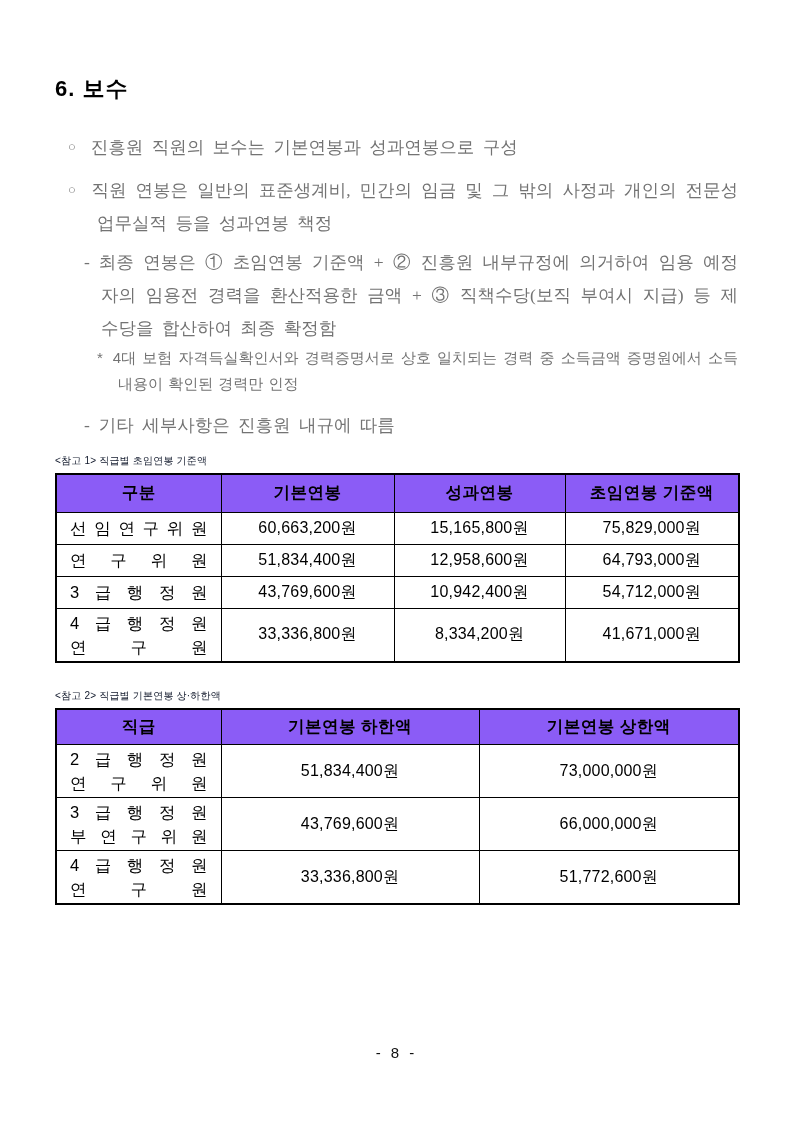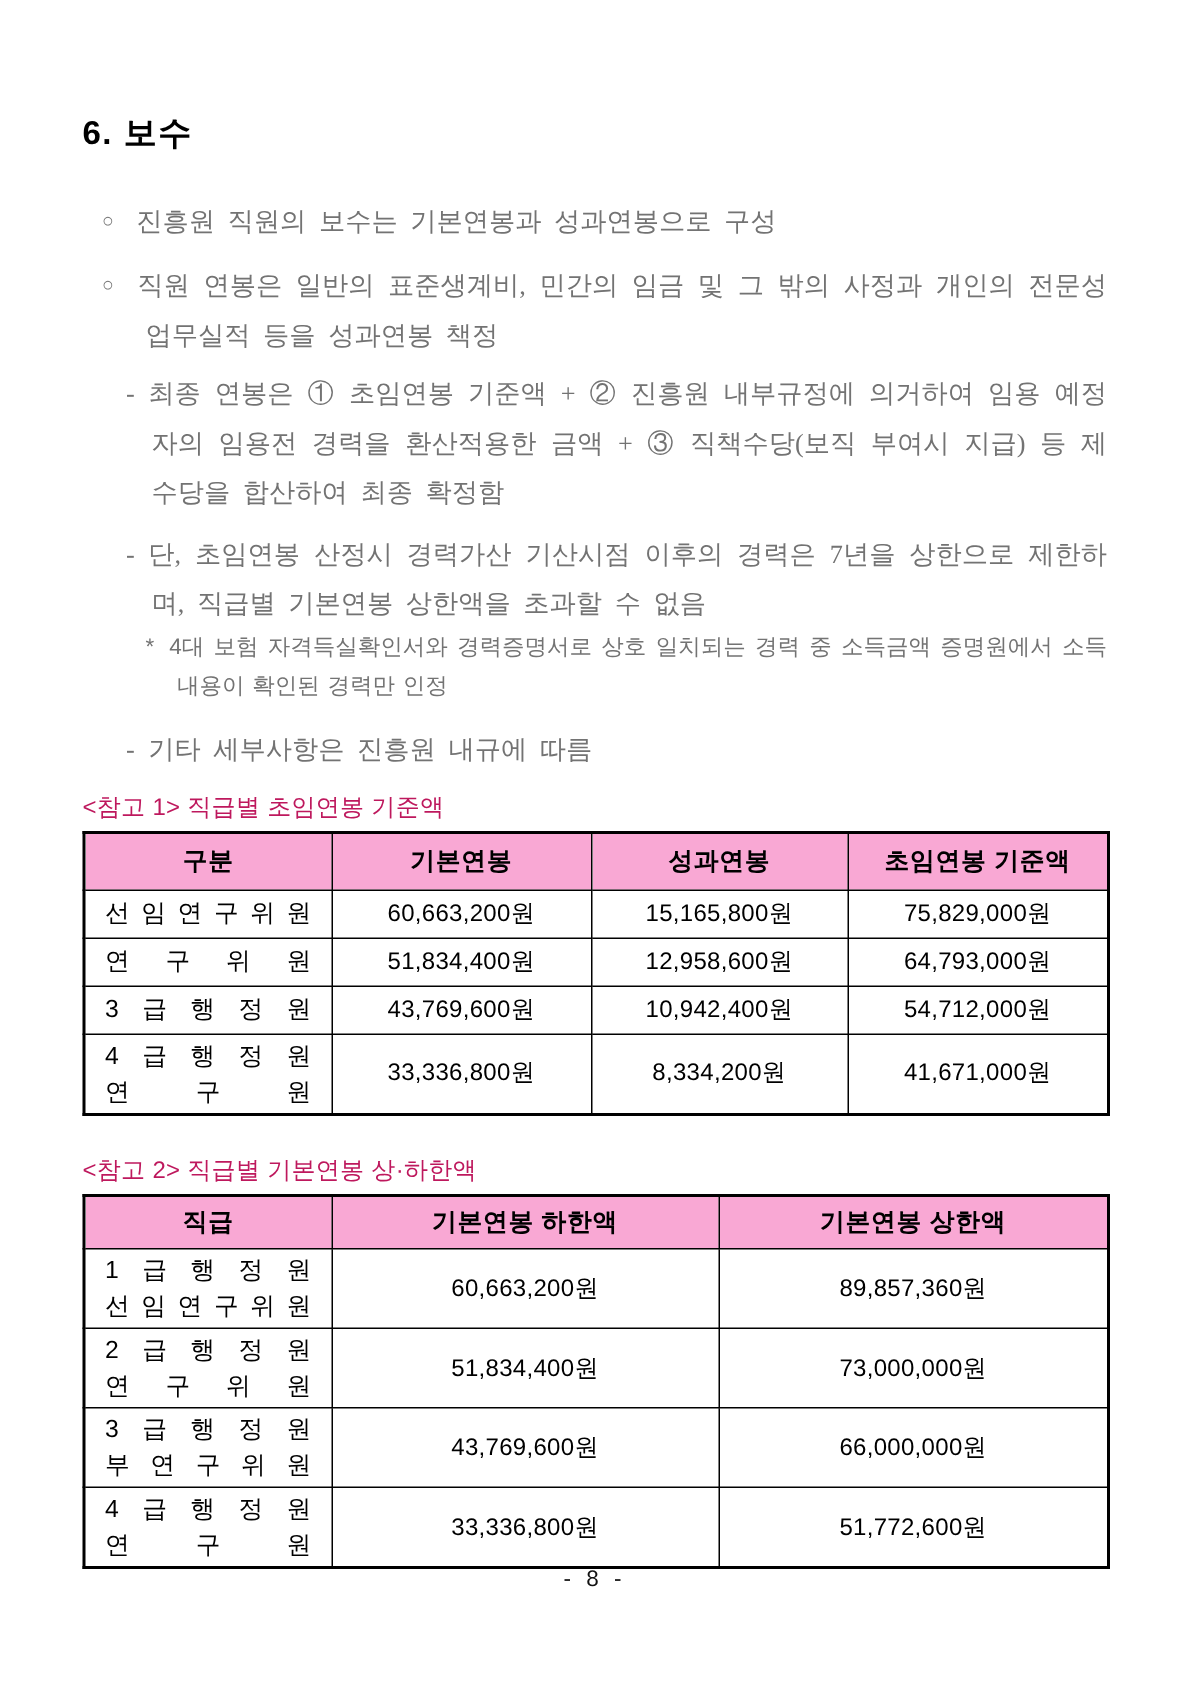--- a/index.html
+++ b/index.html
@@ -42,43 +42,43 @@
     font-size:15px;
     line-height:26px;
     word-spacing:1px;
     padding-left:63px; text-indent:-21px;
     margin-top:0;
   }
   .para.star .marker { margin-right:10px; }
 
   .caption {
     font-family:"Liberation Sans", sans-serif;
-    font-size:16px;
-    color:#be185d;
+    font-size:10px;
+    color:#0f172a;
     letter-spacing:0.2px;
   }
   .caption.c1 { margin-top:12px; }
   .caption.c2 { margin-top:26px; }
 
   table.tbl {
     border-collapse:collapse;
     table-layout:fixed;
     width:683px;
     margin-top:5px;
     border:2px solid #000;
     font-family:"Liberation Sans", sans-serif;
     font-size:16px;
   }
   table.tbl th, table.tbl td {
     border:1px solid #000;
     vertical-align:middle;
     overflow:hidden;
   }
   table.tbl th {
-    background:#f9a8d4;
+    background:#8b5cf6;
     font-weight:bold;
     font-size:16.5px;
     text-align:center;
     letter-spacing:0.5px;
   }
   td.num { text-align:center; letter-spacing:0.2px; }
   td.name { padding:2px 13px; font-size:16.5px; }
   td.name .line {
     text-align:justify;
     text-align-last:justify;
@@ -114,23 +114,20 @@
   </div>
 
   <div class="para circle">
     <span class="marker">○</span><span>직원 연봉은 일반의 표준생계비, 민간의 임금 및 그 밖의 사정과 개인의 전문성 업무실적 등을 성과연봉 책정</span>
   </div>
 
   <div class="para dash d1">
     <span class="marker">-</span><span>최종 연봉은 ① 초임연봉 기준액 + ② 진흥원 내부규정에 의거하여 임용 예정자의 임용전 경력을 환산적용한 금액 + ③ 직책수당(보직 부여시 지급) 등 제수당을 합산하여 최종 확정함</span>
   </div>
 
-  <div class="para dash d2">
-    <span class="marker">-</span><span>단, 초임연봉 산정시 경력가산 기산시점 이후의 경력은 7년을 상한으로 제한하며, 직급별 기본연봉 상한액을 초과할 수 없음</span>
-  </div>
 
   <div class="para star">
     <span class="marker">*</span><span>4대 보험 자격득실확인서와 경력증명서로 상호 일치되는 경력 중 소득금액 증명원에서 소득내용이 확인된 경력만 인정</span>
   </div>
 
   <div class="para dash d3">
     <span class="marker">-</span><span>기타 세부사항은 진흥원 내규에 따름</span>
   </div>
 
   <div class="caption c1">&lt;참고 1&gt; 직급별 초임연봉 기준액</div>
@@ -194,28 +191,20 @@
         <col style="width:260px">
     </colgroup>
     <tbody>
       <tr class="hd">
         <th>직급</th>
         <th>기본연봉 하한액</th>
         <th>기본연봉 상한액</th>
       </tr>
       <tr class="row">
         <td class="name">
-            <div class="line">1 급 행 정 원</div>
-            <div class="line">선 임 연 구 위 원</div>
-          </td>
-        <td class="num">60,663,200원</td>
-        <td class="num">89,857,360원</td>
-      </tr>
-      <tr class="row">
-        <td class="name">
             <div class="line">2 급 행 정 원</div>
             <div class="line">연 구 위 원</div>
           </td>
         <td class="num">51,834,400원</td>
         <td class="num">73,000,000원</td>
       </tr>
       <tr class="row">
         <td class="name">
             <div class="line">3 급 행 정 원</div>
             <div class="line">부 연 구 위 원</div>

